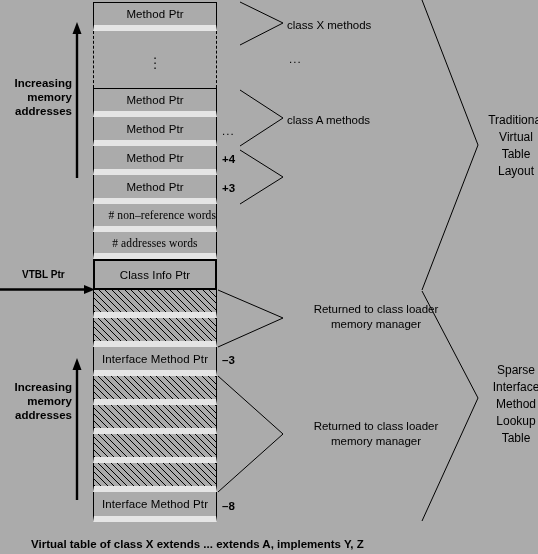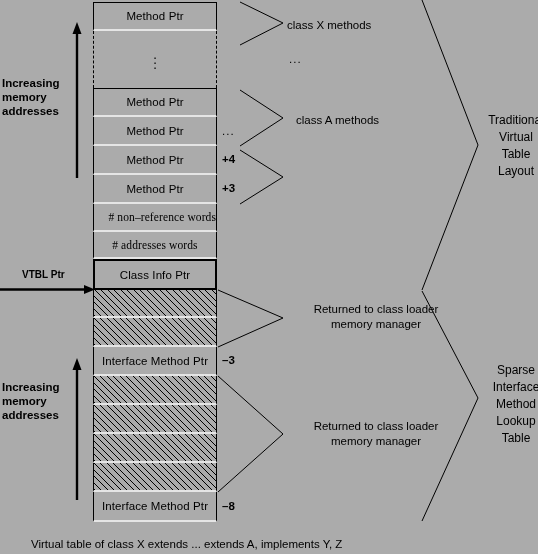--- a/index.html
+++ b/index.html
@@ -12,21 +12,21 @@
   }
   #root{position:absolute;left:0;top:0;width:538px;height:554px;}
 
   
   .cell{
     position:absolute;
     left:93px;width:124px;
     box-sizing:border-box;
     border-left:1px solid #000;
     border-right:1px solid #000;
-    border-bottom:2px solid #e5e5e5;
+    border-bottom:6px solid #e5e5e5;
     display:flex;align-items:center;justify-content:center;
     font-size:11.5px;color:#000;
     letter-spacing:0.1px;
     white-space:nowrap;
   }
   .cell.topline{border-top:1px solid #000;}
   .cell.serif{font-family:"Liberation Serif", serif;font-size:11.5px;}
   .cell.dashed{
     border-left:1px dashed #000;
     border-right:1px dashed #000;
@@ -55,21 +55,21 @@
     position:absolute;left:222px;
     font-size:11.5px;font-weight:bold;color:#000;
     font-family:"Liberation Sans", sans-serif;
   }
   .offset.light{font-weight:normal;letter-spacing:1px;}
 
   
   .sidelabel{
     position:absolute;
     font-size:11.5px;font-weight:bold;color:#000;
-    text-align:left;line-height:14px;
+    text-align:right;line-height:14px;
   }
   .vtbl{
     position:absolute;
     font-size:10px;font-weight:bold;color:#000;
     left:22px;top:269px;
   }
 
   
   .note{
     position:absolute;
@@ -78,21 +78,21 @@
   }
   .note.left{text-align:left;}
   .bracketlabel{
     position:absolute;
     font-size:12px;color:#000;line-height:17px;
     text-align:center;
   }
 
   .caption{
     position:absolute;left:31px;top:538px;
-    font-size:11.5px;font-weight:normal;color:#000;
+    font-size:11.5px;font-weight:bold;color:#000;
   }
   svg.overlay{position:absolute;left:0;top:0;width:538px;height:554px;pointer-events:none;}
 </style>
 </head>
 <body>
 
 <div id="root">
 
   <div>
 
@@ -166,21 +166,21 @@
   <div class="sidelabel" style="left:2px;top:380px;width:70px;white-space:pre-line;">Increasing
 memory
 addresses</div>
 
   <div class="vtbl">VTBL Ptr</div>
 
   <div class="note left" style="left:287px;top:18px;">class X methods</div>
 
   <div class="note left" style="left:289px;top:52px;letter-spacing:1px;">...</div>
 
-  <div class="note left" style="left:296px;top:113px;">class A methods</div>
+  <div class="note left" style="left:287px;top:113px;">class A methods</div>
 
 
   <div class="note" style="left:288px;top:302px;width:176px;text-align:center;">Returned to class loader
 memory manager</div>
 
   <div class="note" style="left:288px;top:419px;width:176px;text-align:center;">Returned to class loader
 memory manager</div>
 
   <div class="bracketlabel" style="left:484px;top:112px;width:64px;white-space:pre-line;text-align:center;">Traditional
 Virtual

